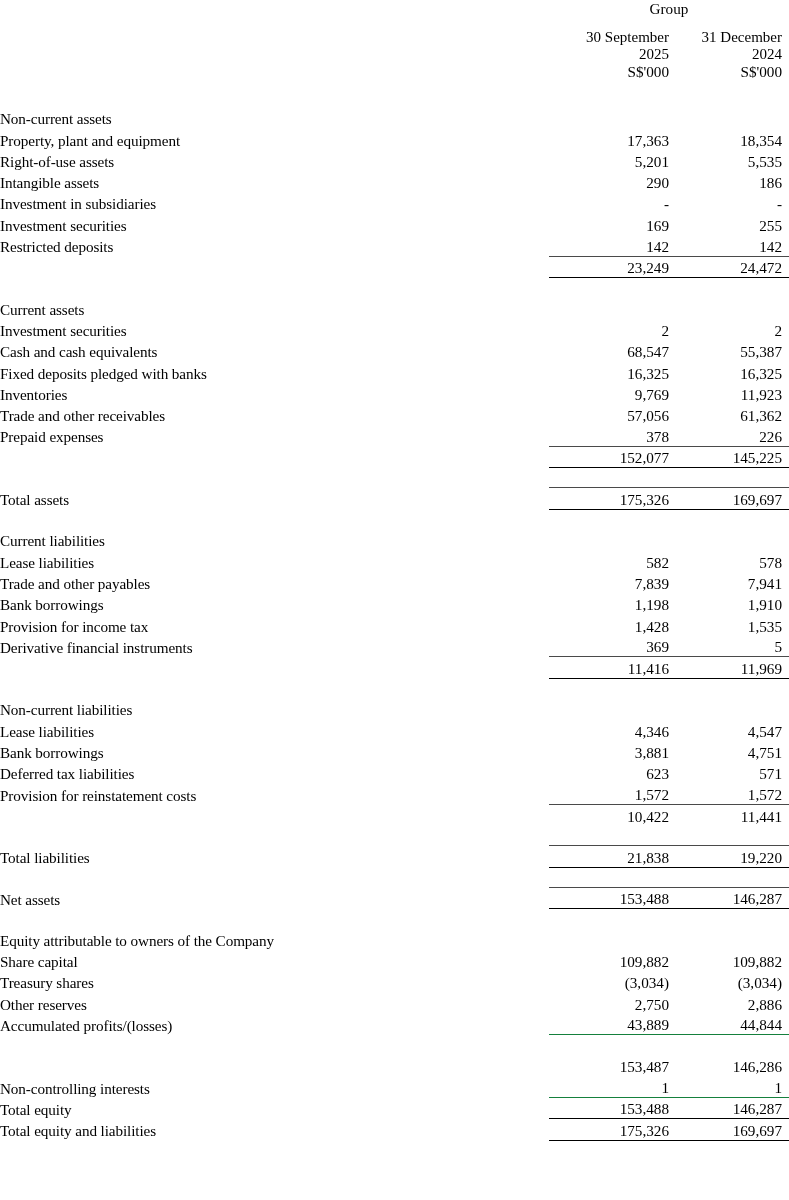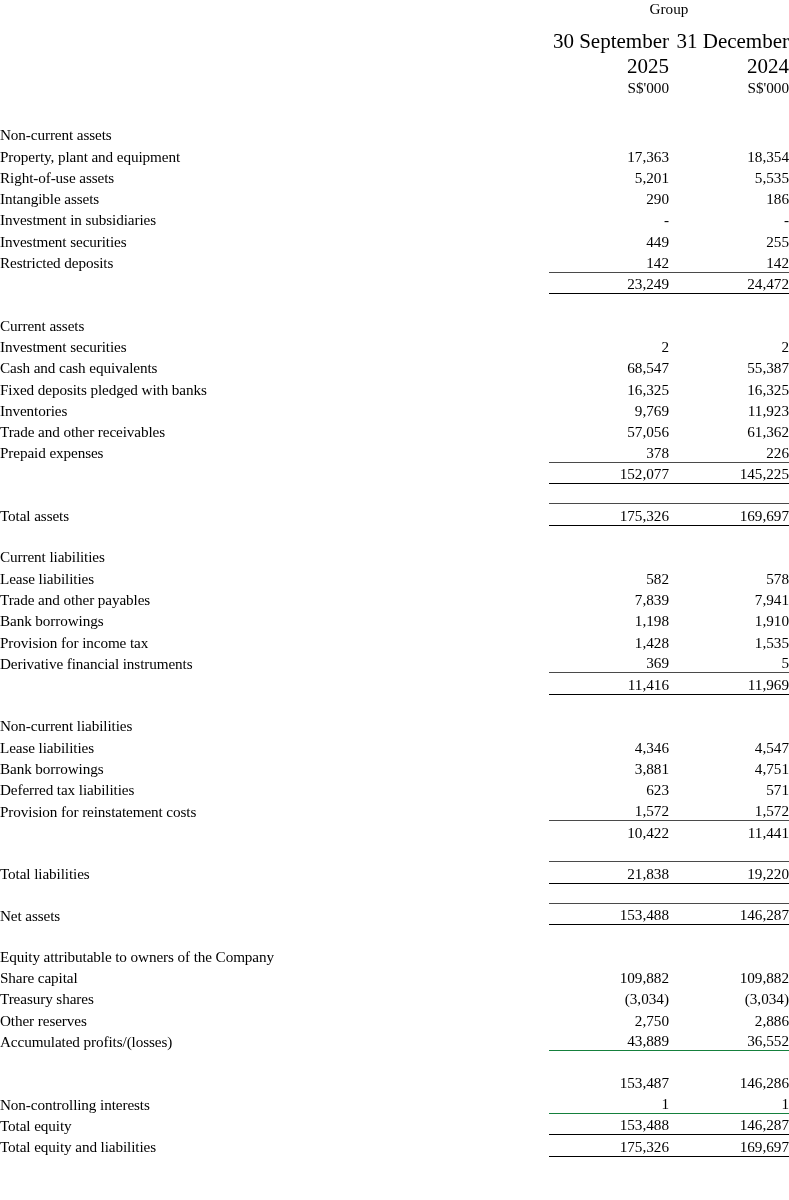--- a/index.html
+++ b/index.html
@@ -52,21 +52,21 @@
   td.label {
     padding-left: 19px;
     white-space: nowrap;
     letter-spacing: -0.1px;
   }
   td.num {
     text-align: right;
     padding-right: 21px;
     white-space: nowrap;
   }
-  td.num.c2 { }
+  td.num.c2 { padding-right: 7px; }
 
   .bold { font-weight: bold; }
 
   
   .rule-top-thin > td.num,
   .rule-top-thin > td.ruled { border-top: 1px solid #4a4a4a; }
   .rule-bot-thin > td.num,
   .rule-bot-thin > td.ruled { border-bottom: 1px solid #15803d; }
   .rule-bot-thick > td.num,
   .rule-bot-thick > td.ruled { border-bottom: 1.9px solid #000; }
@@ -79,21 +79,21 @@
   
   .hdr-group {
     text-align: center;
     font-weight: bold;
     font-size: 15.2px;
     padding-bottom: 2px;
   }
   .hdr-date {
     text-align: right;
     white-space: nowrap;
-    font-size: 21px;
+    font-size: 15px;
   }
   .hdr-unit {
     text-align: right;
     white-space: nowrap;
     font-size: 15.2px;
   }
   .h-rule-under-group { border-bottom: 1.6px solid #000; }
   .h-rule-under-year  { border-bottom: 1px solid #4a4a4a; }
 </style>
 </head>
@@ -165,21 +165,21 @@
         <td class="num c2">186</td>
       </tr>
       <tr class="r">
         <td class="label">Investment in subsidiaries</td>
         <td class="num">-</td>
           <td></td>
         <td class="num c2">-</td>
       </tr>
       <tr class="r">
         <td class="label">Investment securities</td>
-        <td class="num">449</td>
+        <td class="num">169</td>
           <td></td>
         <td class="num c2">255</td>
       </tr>
       <tr class="r">
         <td class="label">Restricted deposits</td>
         <td class="num">142</td>
           <td></td>
         <td class="num c2">142</td>
       </tr>
       <tr class="r rule-top-thin rule-bot-thick">
@@ -388,21 +388,21 @@
       <tr class="r">
         <td class="label">Other reserves</td>
         <td class="num">2,750</td>
           <td></td>
         <td class="num c2">2,886</td>
       </tr>
       <tr class="r rule-bot-thin">
         <td class="label">Accumulated profits/(losses)</td>
         <td class="num">43,889</td>
         <td class="ruled"></td>
-        <td class="num c2">36,552</td>
+        <td class="num c2">44,844</td>
       </tr>
 
       <tr class="sp-md">
           <td colspan="4"></td>
         </tr>
 
       <tr class="r">
         <td class="label"></td>
         <td class="num">153,487</td>
           <td></td>

